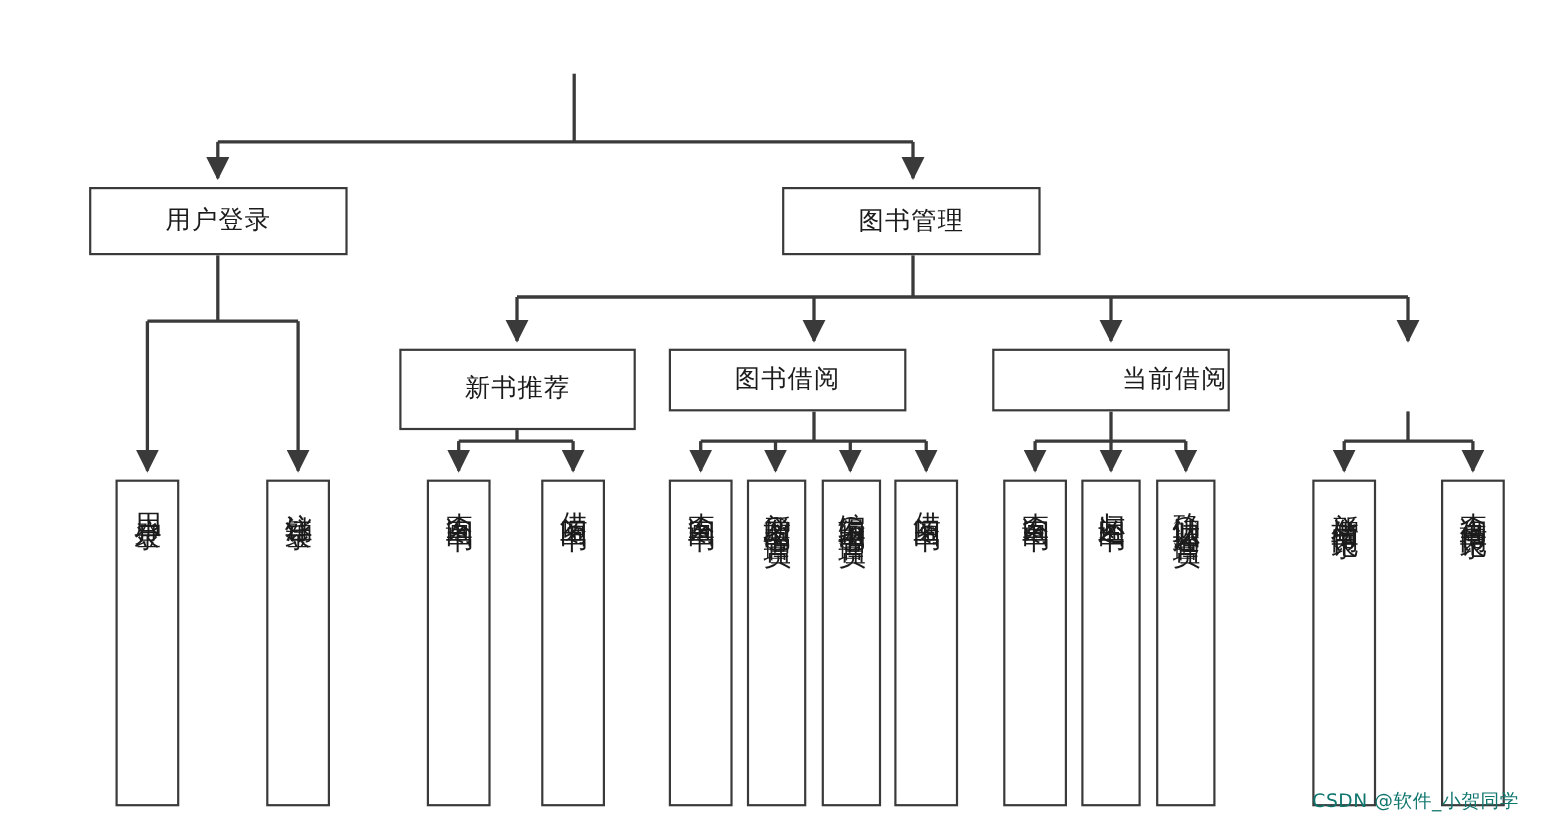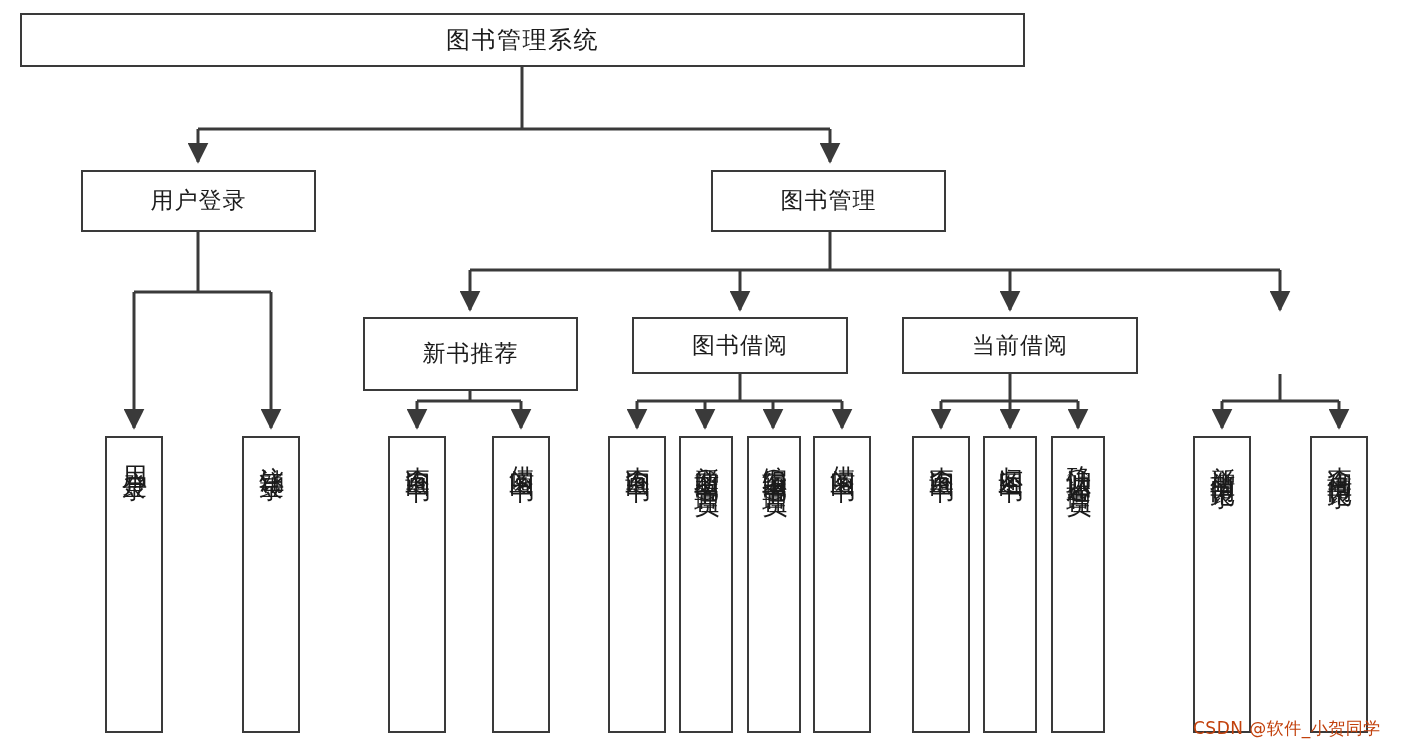--- a/index.html
+++ b/index.html
@@ -62,21 +62,21 @@
     writing-mode: vertical-rl;
     text-orientation: upright;
     font-size: 25px;
     line-height: 1.05;
     letter-spacing: 4px;
     white-space: nowrap;
   }
   .watermark {
     position: absolute;
     font-size: 17px;
-    color: #c2410c;
+    color: #0f766e;
     white-space: nowrap;
     z-index: 5;
     letter-spacing: 0.5px;
   }
 </style>
 </head>
 <body>
 
 <div id="canvas">
 
@@ -124,41 +124,38 @@
       <path d="M 1078 401 L 1078 428" marker-end="url(#arrow)"></path>
 
       <path d="M 1280 374 L 1280 401"></path>
       <path d="M 1222 401 L 1339 401"></path>
       <path d="M 1222 401 L 1222 428" marker-end="url(#arrow)"></path>
       <path d="M 1339 401 L 1339 428" marker-end="url(#arrow)"></path>
 
     </g>
   </svg>
 
-  <div class="node h root" style="left:20px; top:13px; width:1005px; height:54px;">
-    <span class="lbl">图书管理系统</span>
-  </div>
 
   <div class="node h" style="left:81px; top:170px; width:235px; height:62px;">
     <span class="lbl">用户登录</span>
   </div>
 
   <div class="node h" style="left:711px; top:170px; width:235px; height:62px;font-family:Liberation Serif, serif;">
     <span class="lbl">图书管理</span>
   </div>
 
   <div class="node h" style="left:363px; top:317px; width:215px; height:74px;">
     <span class="lbl">新书推荐</span>
   </div>
 
-  <div class="node h" style="left:632px; top:317px; width:216px; height:57px;">
+  <div class="node h" style="left:608px; top:317px; width:216px; height:57px;">
     <span class="lbl">图书借阅</span>
   </div>
 
-  <div class="node h" style="left:902px; top:317px; width:236px; height:57px;">
+  <div class="node h" style="left:902px; top:317px; width:216px; height:57px;justify-content:flex-end;">
     <span class="lbl">当前借阅</span>
   </div>
 
 
   <div class="node v" style="left:105px; top:436px; width:58px; height:297px;">
     <span class="lbl">用户登录</span>
   </div>
 
   <div class="node v" style="left:242px; top:436px; width:58px; height:297px;">
     <span class="lbl">注销登录</span>

